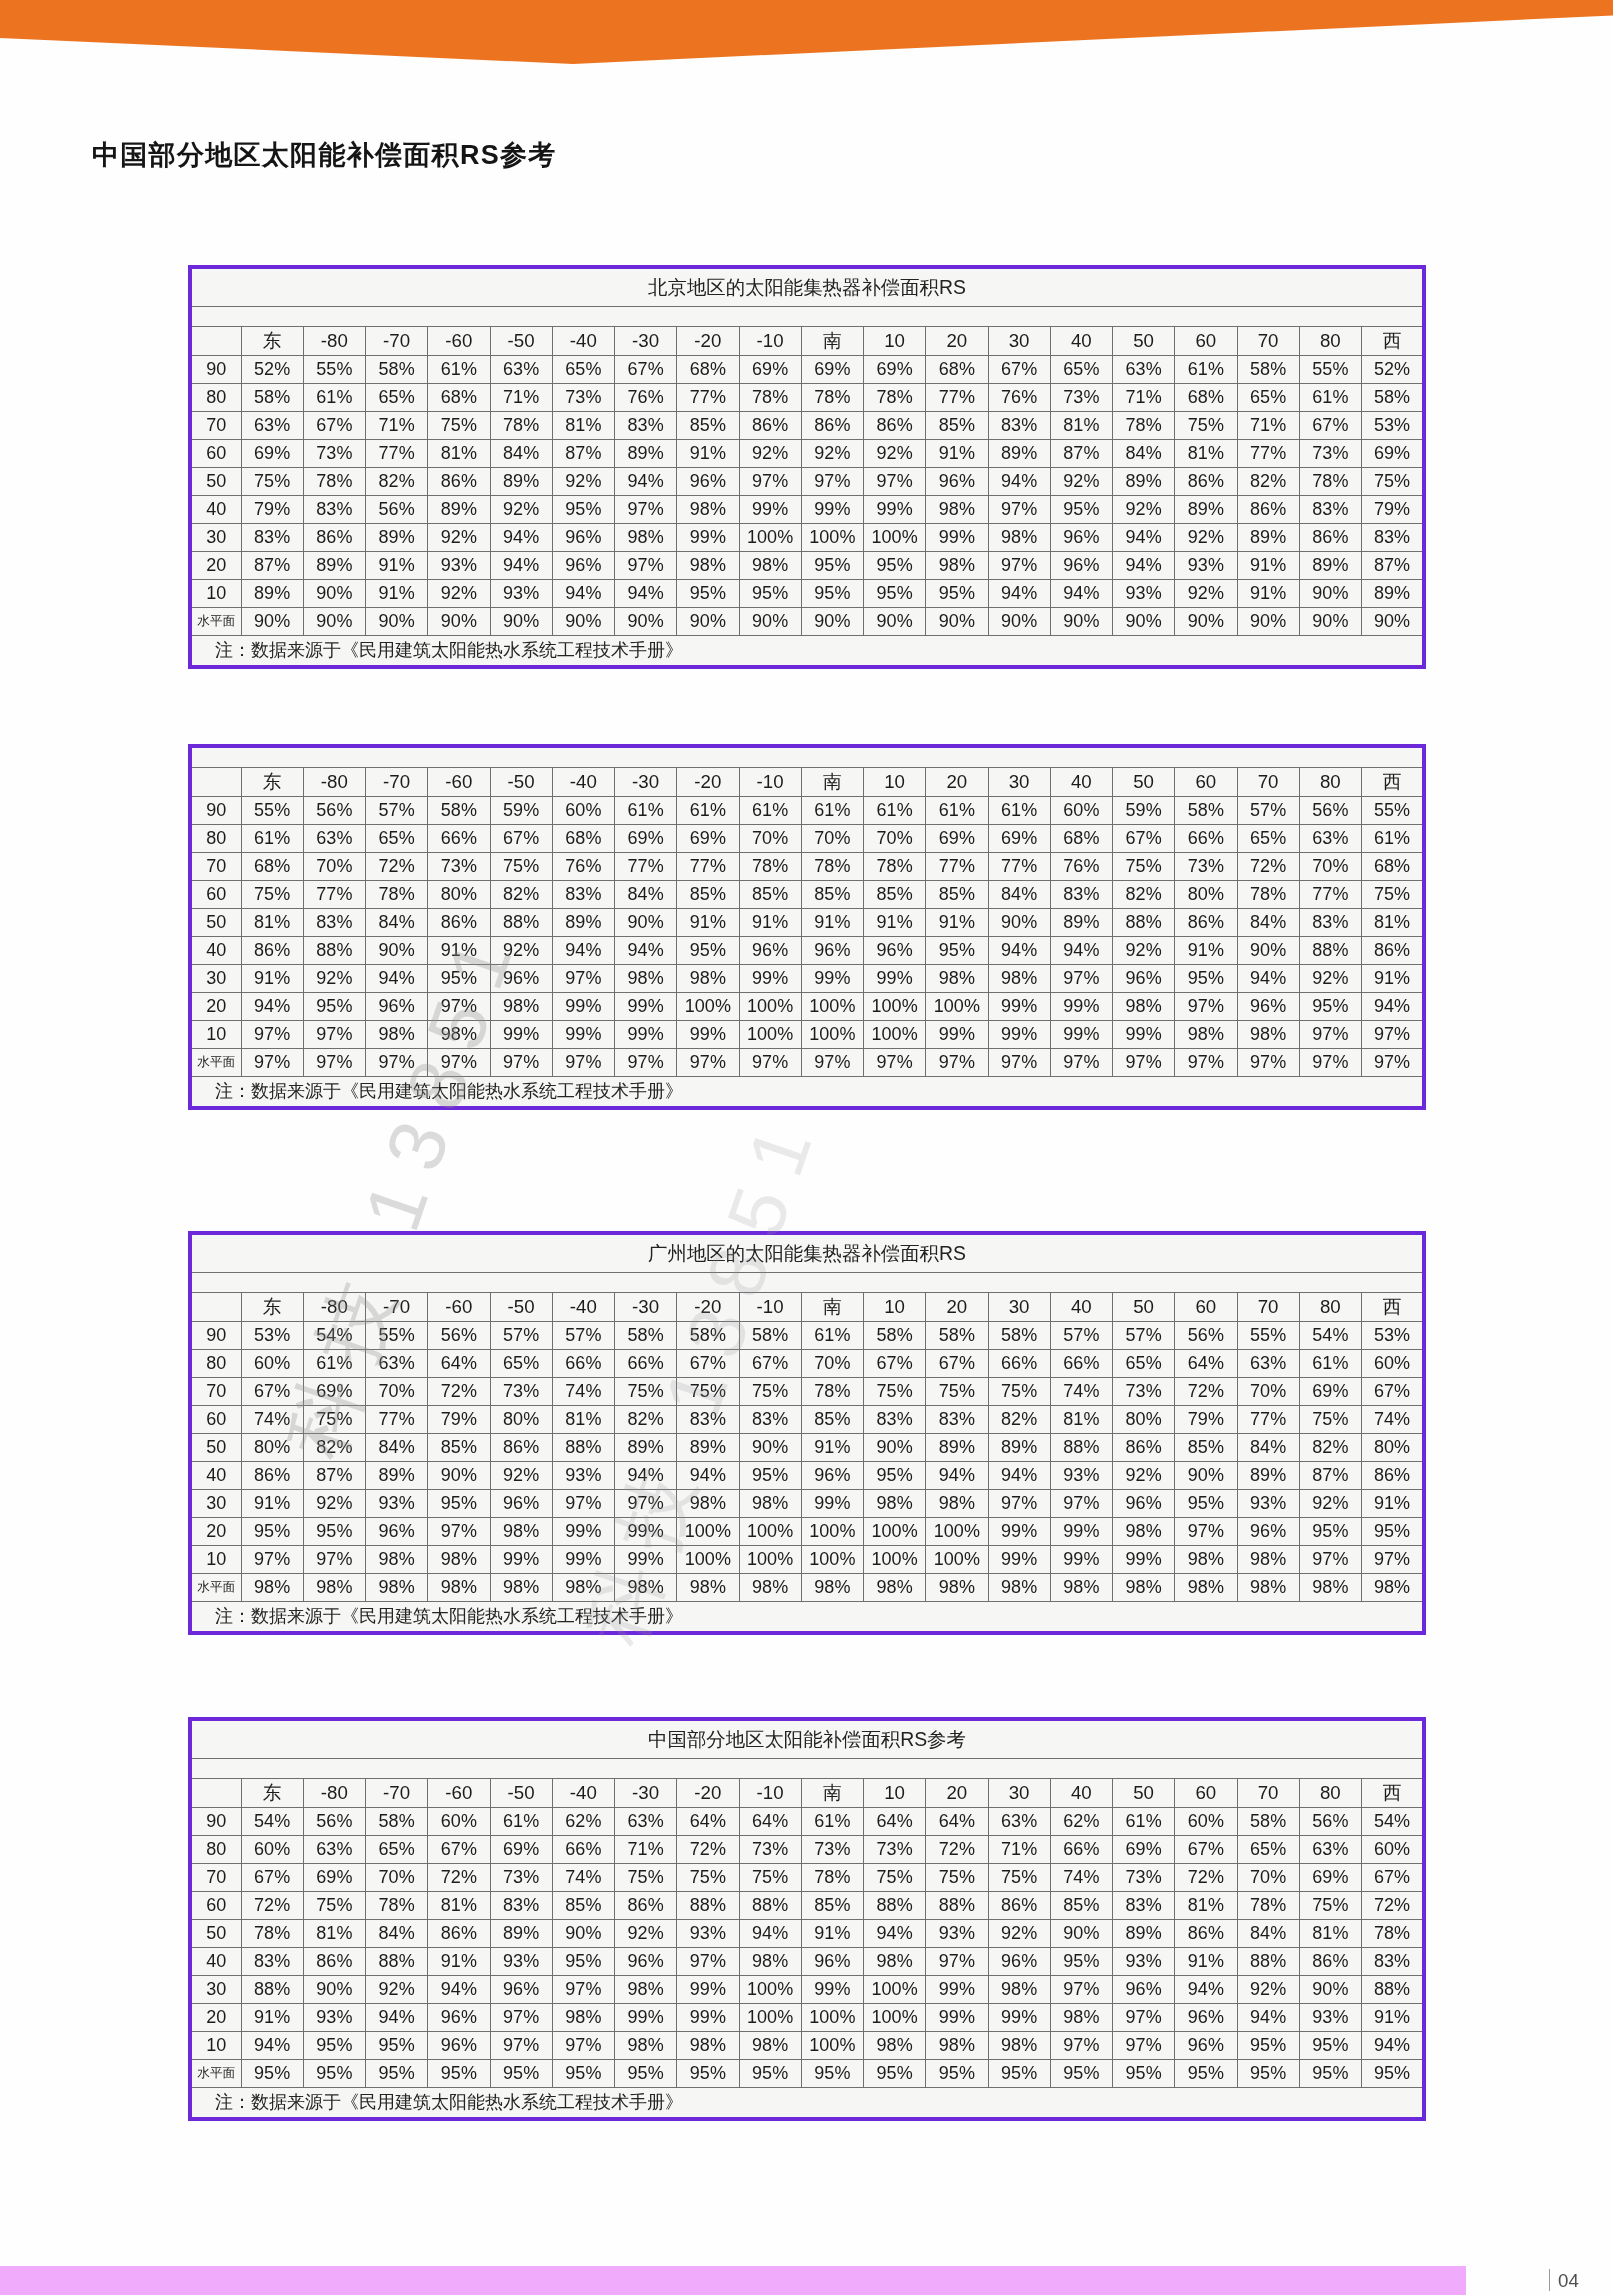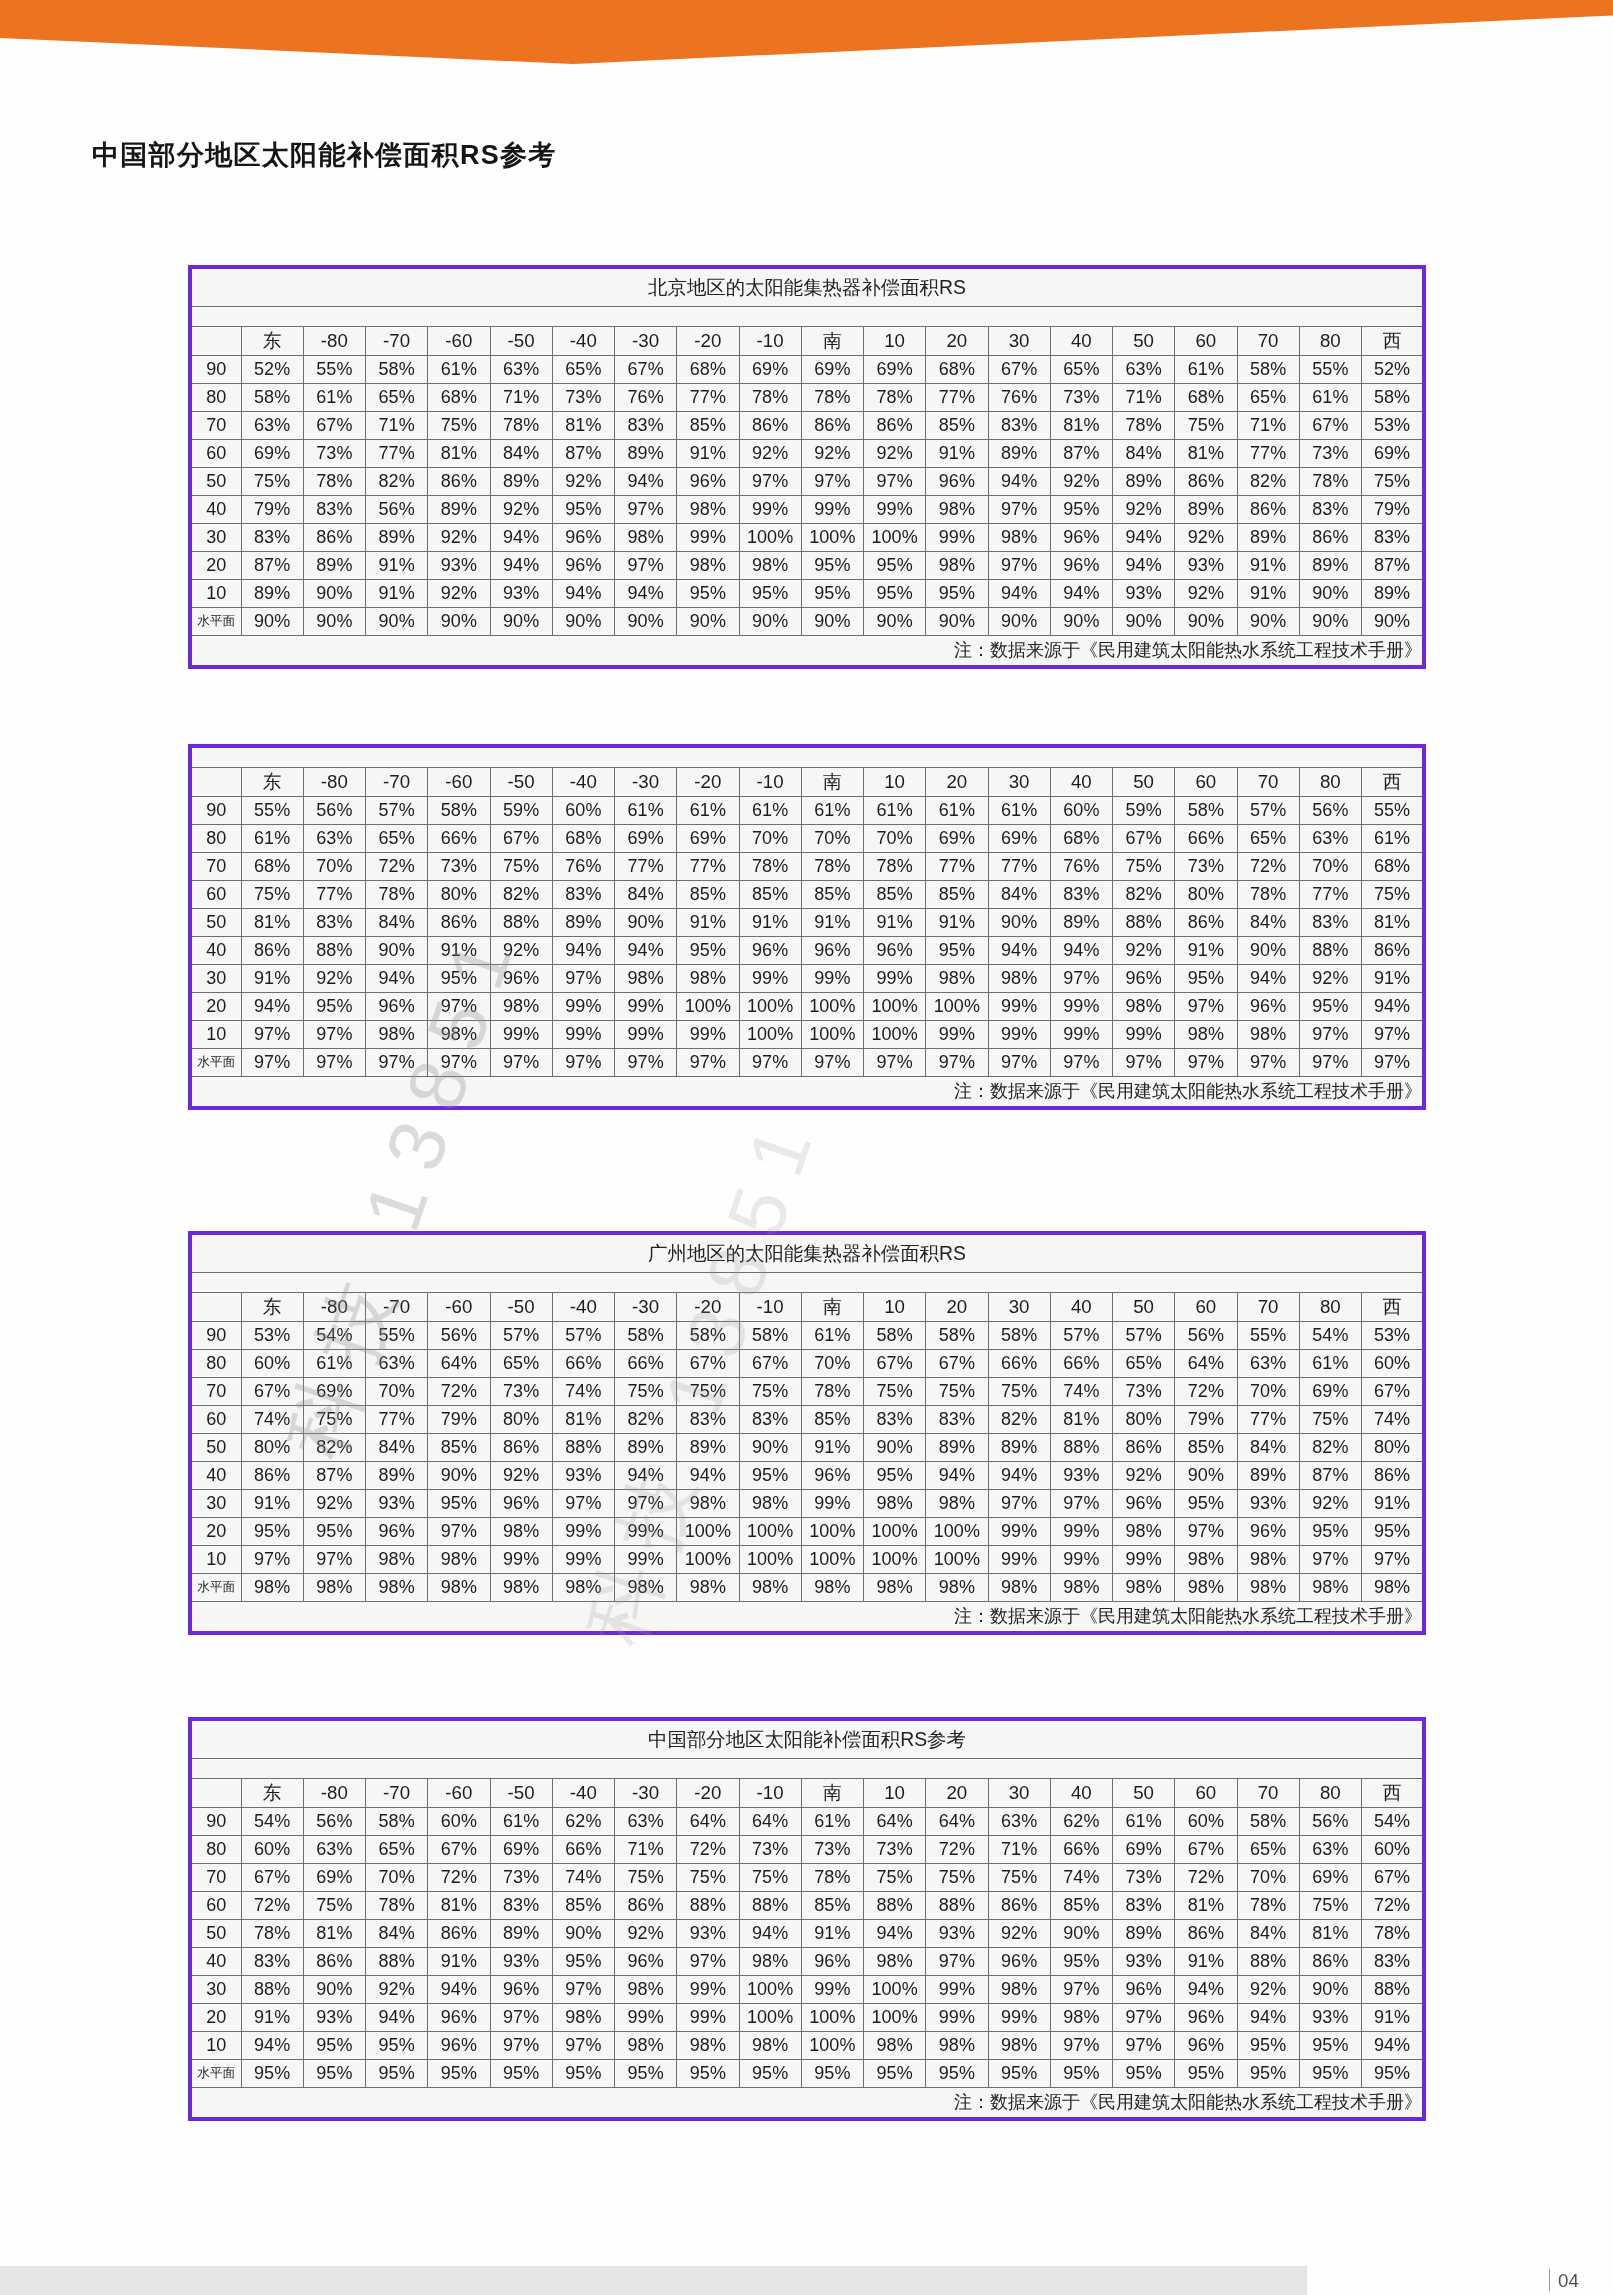--- a/index.html
+++ b/index.html
@@ -32,34 +32,34 @@
     text-align:center;vertical-align:middle;
     font-size:18px;color:#1c1c1c;padding:0;
     overflow:hidden;white-space:nowrap;
   }
   tr.title-row td{height:37px;font-size:19.4px;color:#222;}
   tr.spacer-row td{height:18.7px;}
   tr.header-row td{height:28px;font-size:18.7px;}
   tr.data-row td{height:27px;}
   td.label{font-size:17.4px;}
   td.label.small{font-size:12.7px;margin-left:10px;}
-  tr.note-row td{height:29px;text-align:right;padding-left:23px;font-size:18px;color:#242424;}
+  tr.note-row td{height:29px;text-align:left;padding-left:23px;font-size:18px;color:#242424;}
   
   .watermark{
     position:absolute;pointer-events:none;z-index:5;
     font-size:79px;letter-spacing:20px;white-space:nowrap;
     color:rgba(145,145,145,0.32);
     transform-origin:0 0;transform:rotate(-71deg);
   }
   .wm1{left:262px;top:1437px;}
   .wm2{left:562px;top:1624px;color:rgba(150,150,150,0.20);}
   
   .footer{
-    position:absolute;left:0;top:2266px;width:1307px;height:29px;
-    background:#e5e5e5;
+    position:absolute;left:0;top:2266px;width:1466px;height:29px;
+    background:#f0abfc;
   }
   .pg-divider{
     position:absolute;left:1549px;top:3.3px;width:1.3px;height:22px;background:#9a9a9a;
   }
   .page-number{
     position:absolute;left:1558px;top:4px;font-size:18.7px;color:#4f4f4f;
   }
 </style>
 </head>
 <body>

